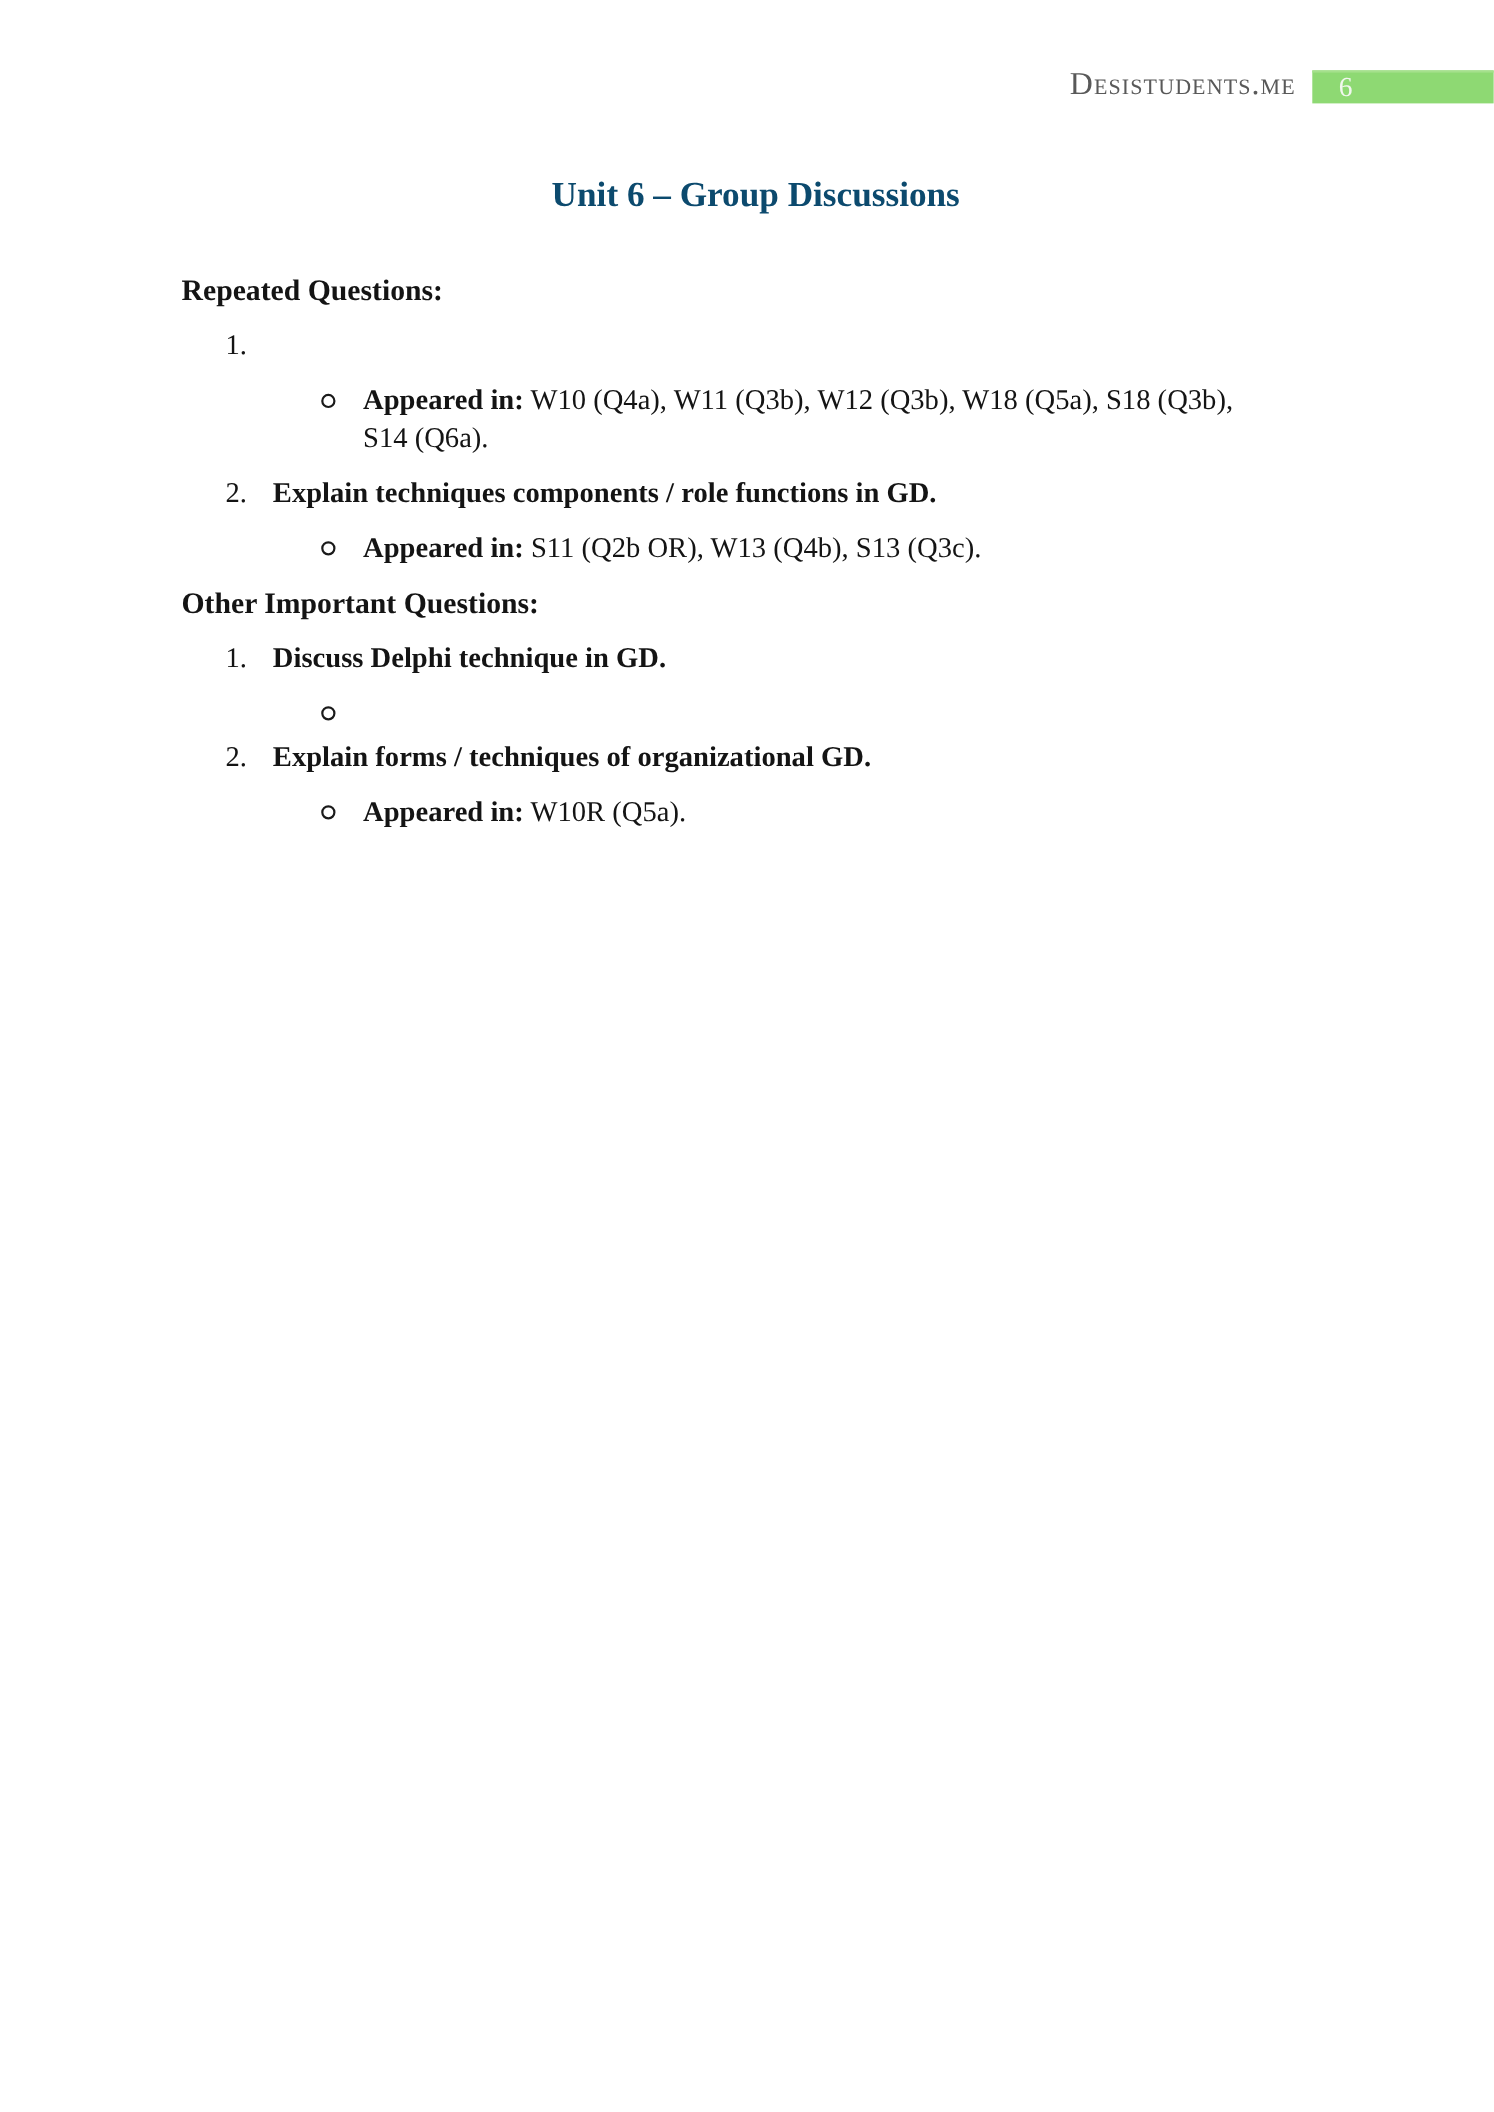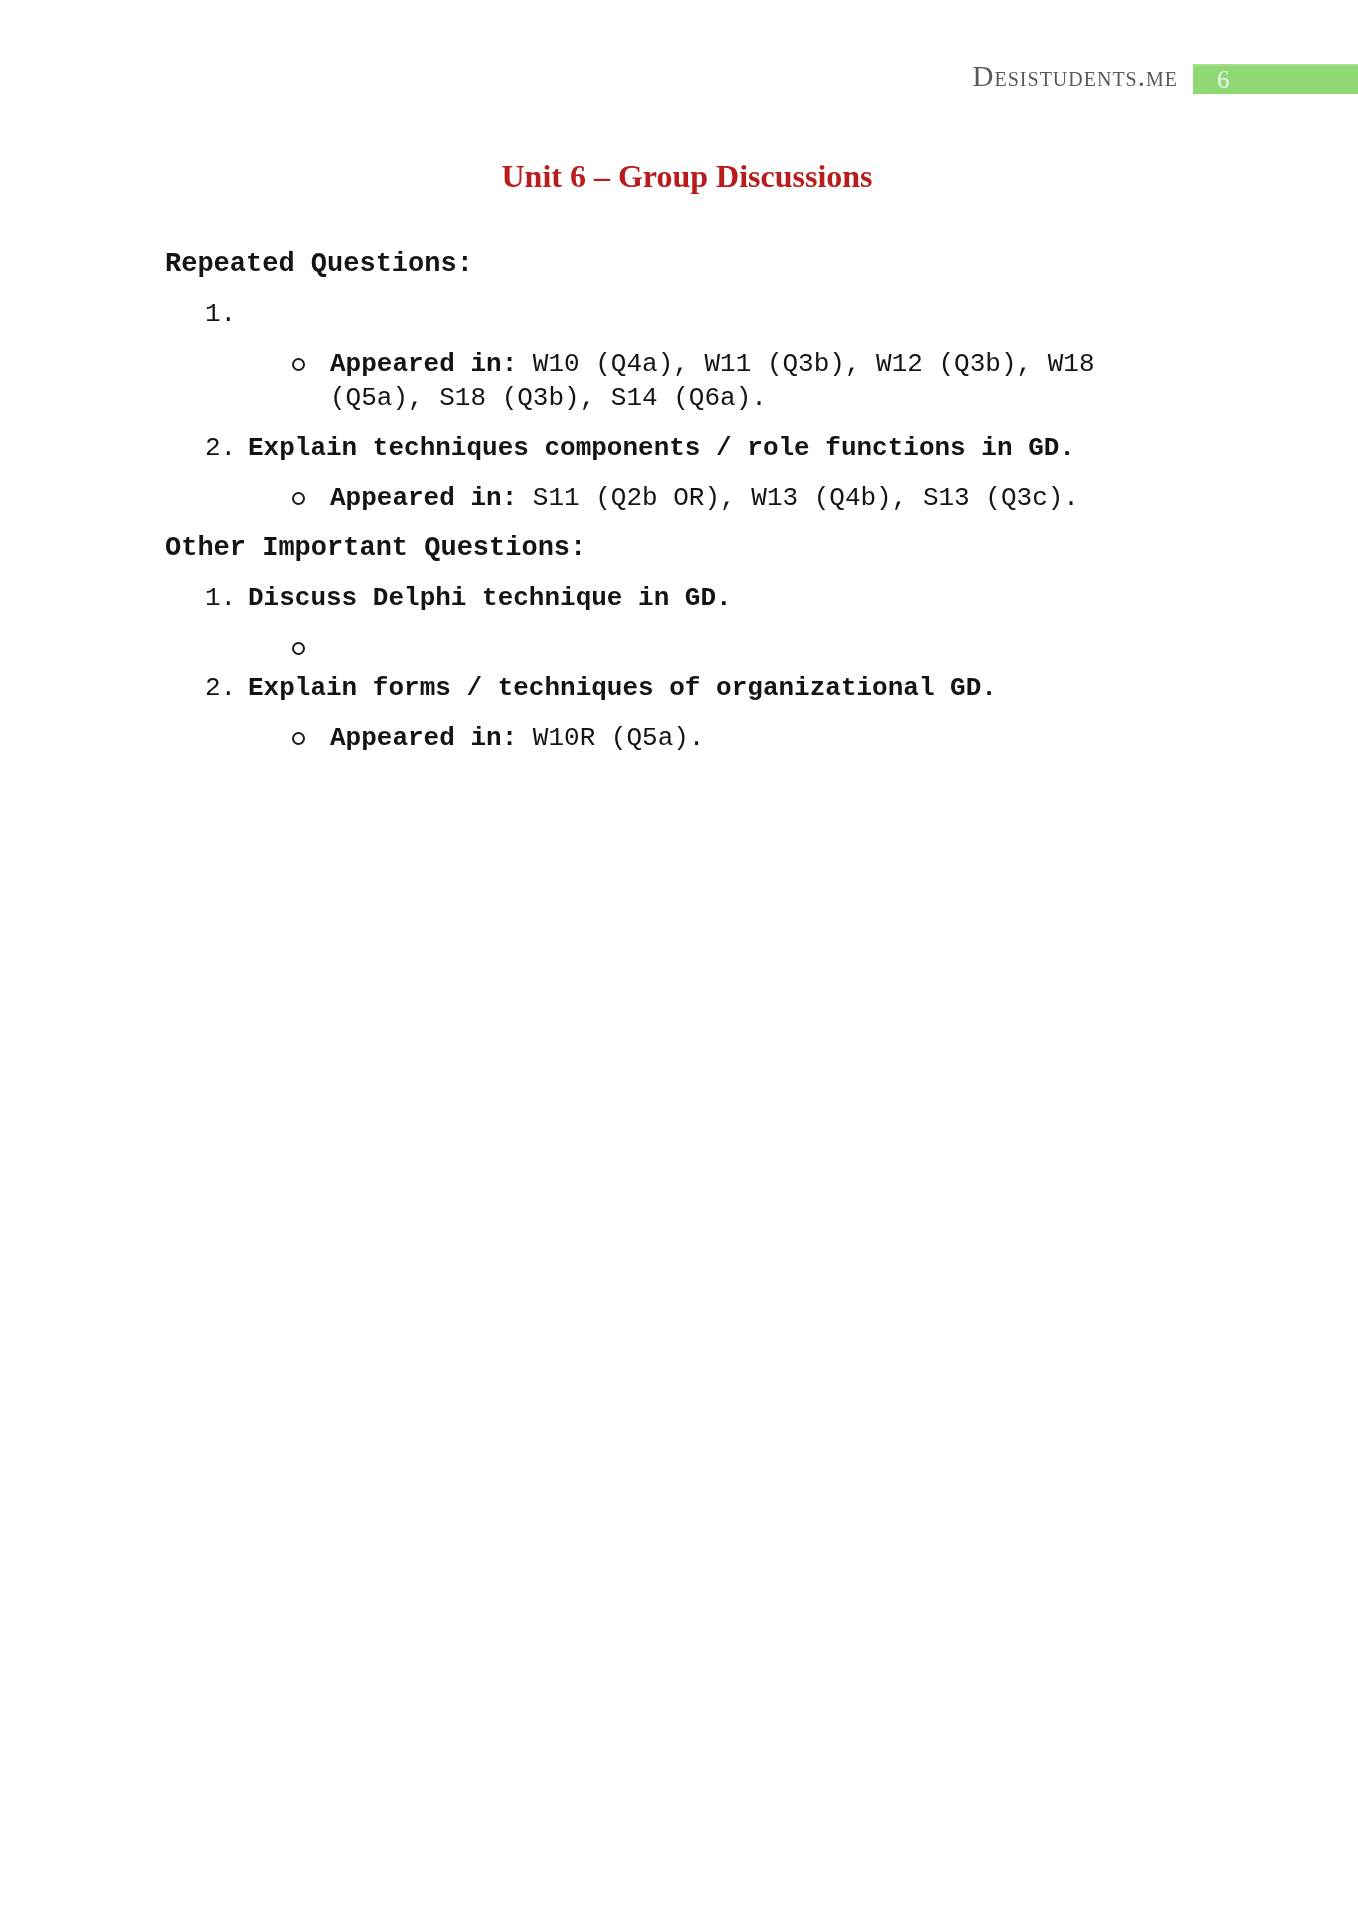--- a/index.html
+++ b/index.html
@@ -53,26 +53,25 @@
     top: 155px;
     left: 0;
     right: 0;
   }
   .title {
     margin: 0 0 50px 16px;
     text-align: center;
     font-size: 32px;
     line-height: 42px;
     font-weight: bold;
-    color: #b91c1c;
+    color: #0c4a6e;
   }
   .content {
     padding-left: 165px;
     padding-right: 100px;
-    font-family: Liberation Mono, monospace;
   }
   .section-heading {
     margin: 0 0 16px 0;
     font-size: 27px;
     line-height: 34px;
     font-weight: bold;
   }
   .q-item {
     display: flex;
     margin: 0 0 16px 40px;

